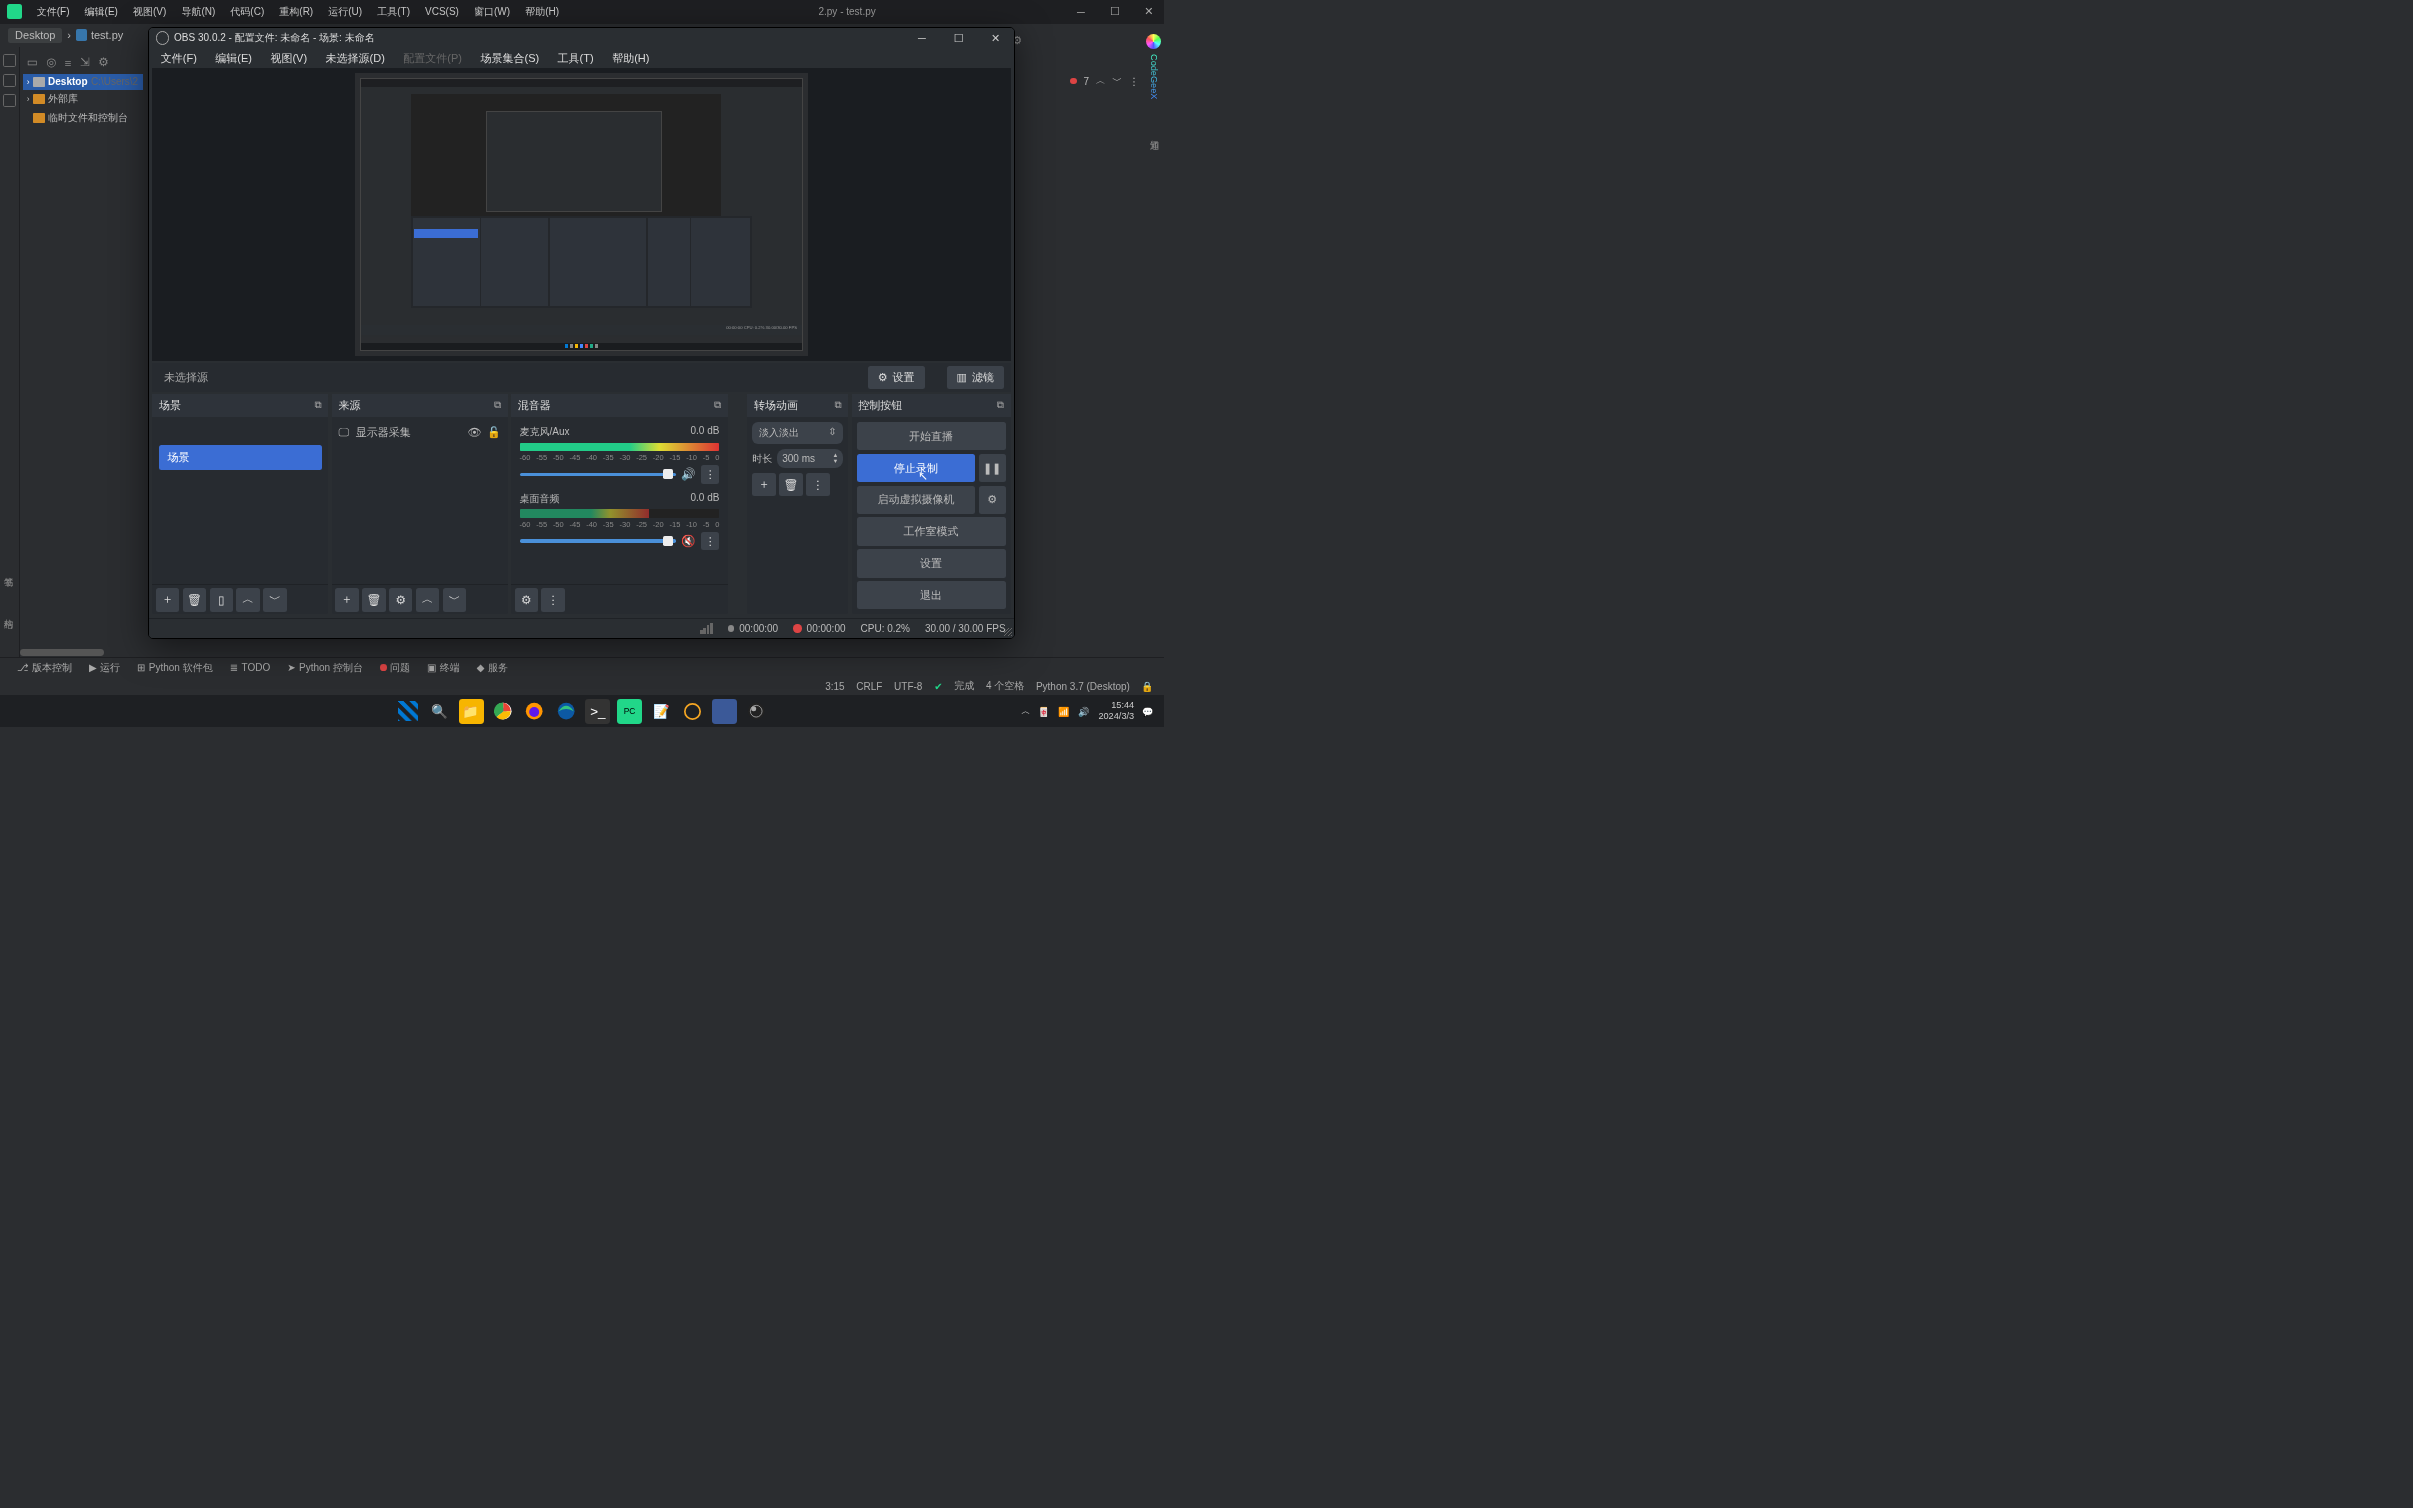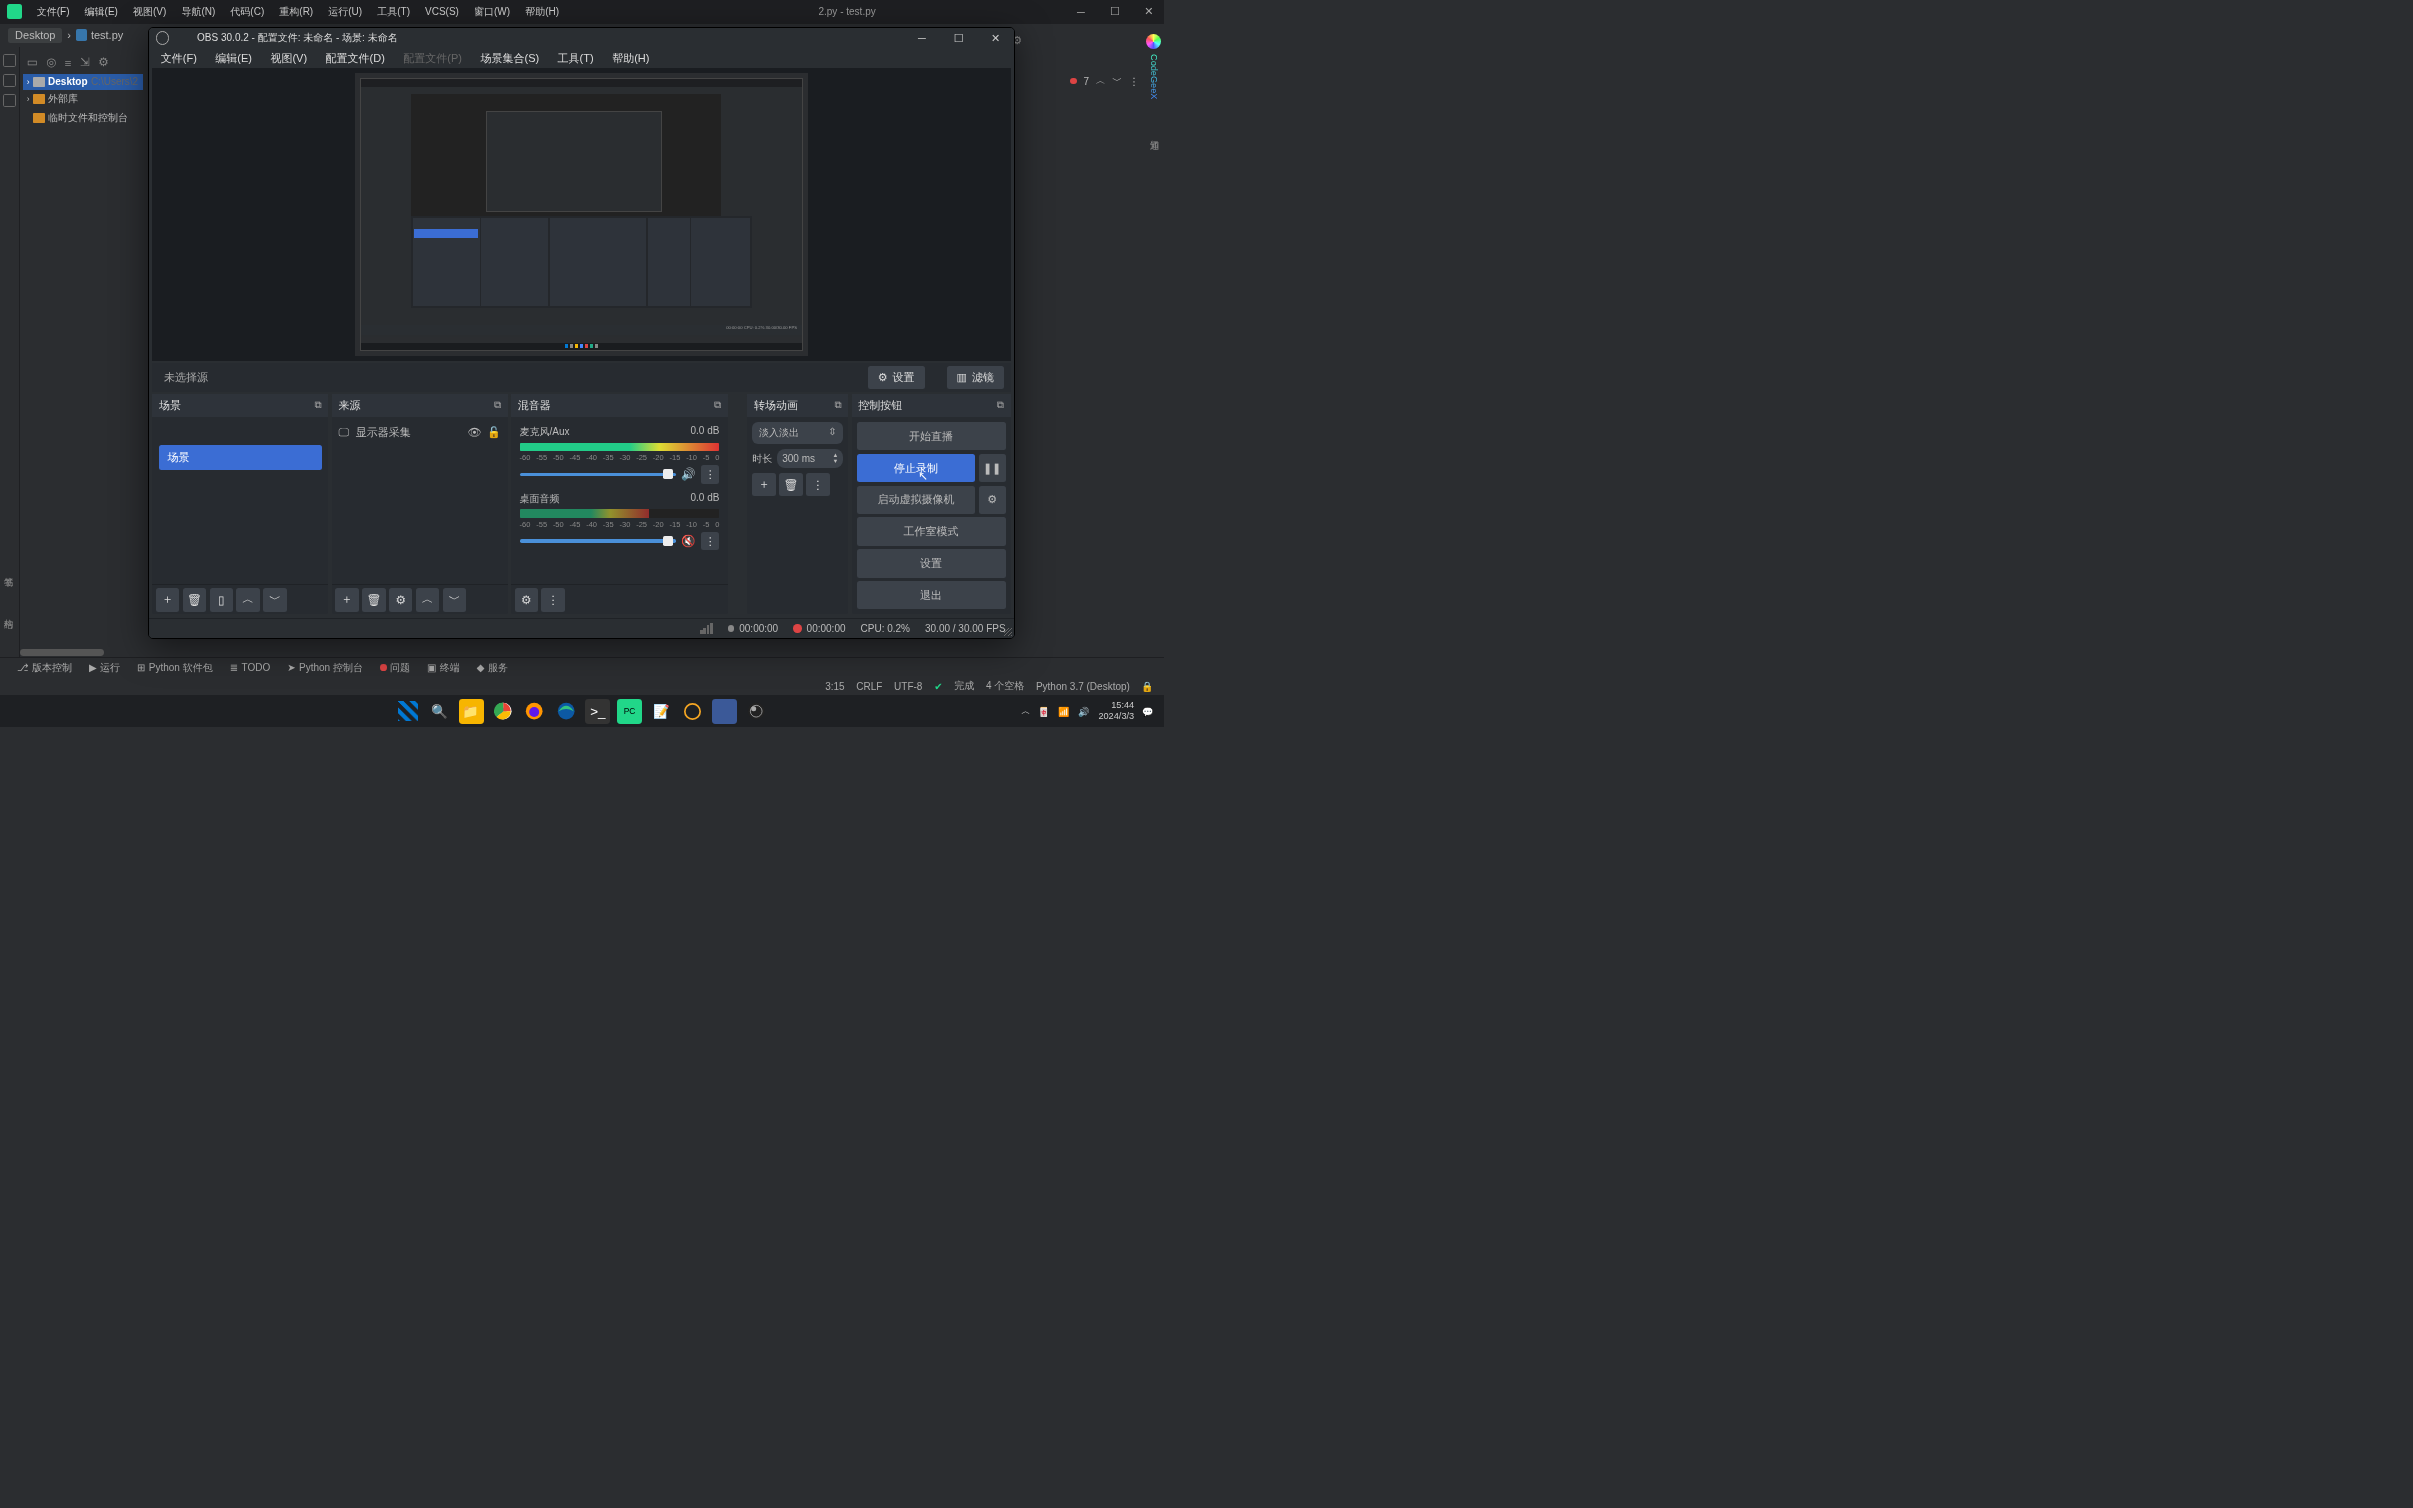--- a/index.html
+++ b/index.html
@@ -64,21 +64,21 @@
 .taskbar .ticon { width: 25px; height: 25px; border-radius: 3.4px; display: flex; align-items: center; justify-content: center; font-size: 13.4px; }
 .start { background: linear-gradient(45deg, #0078d4 25%, transparent 25%, transparent 50%, #0078d4 50%, #0078d4 75%, transparent 75%); background-size: 11.7px 11.7px; width: 20px; height: 20px; }
 .sys-tray { position: absolute; right: 10px; display: flex; align-items: center; gap: 8.4px; color: #ccc; font-size: 9.2px; }
 .time-block { text-align: right; line-height: 1.2; font-size: 9.2px; }
 
 
 .obs-window { position: absolute; left: 148px; top: 27px; width: 867px; height: 612px; background: #2a2e32; border: 0.8px solid #000; border-radius: 5px; display: flex; flex-direction: column; overflow: hidden; box-shadow: 0 8.4px 34px rgba(0,0,0,0.5); }
 
 .obs-titlebar { height: 23.5px; display: flex; align-items: center; padding: 0 6.7px; background: #2a2e32; }
 .obs-icon { width: 13.4px; height: 13.4px; border-radius: 50%; border: 1.7px solid #aaa; margin-right: 5px; }
-.obs-title { font-size: 10px; color: #ddd; margin-left: 23px; }
+.obs-title { font-size: 10px; color: #ddd; }
 .obs-win-ctrl { margin-left: auto; display: flex; gap: 13.4px; }
 .obs-win-ctrl span { width: 23.5px; text-align: center; color: #ccc; cursor: pointer; }
 
 .obs-menubar { height: 22px; display: flex; align-items: center; padding: 0 3.4px; gap: 1.7px; }
 .obs-menu-item { padding: 2.5px 8.4px; font-size: 11px; color: #ddd; }
 .obs-menu-item.disabled { color: #666; }
 
 .obs-preview { flex: 0 0 293px; background: #1a1d21; margin: 0 3.4px; position: relative; display: flex; align-items: center; justify-content: center; }
 .preview-content { width: 453px; height: 283px; background: #2b2d30; position: relative; overflow: hidden; }
 
@@ -268,21 +268,21 @@
       <span>─</span>
       <span>☐</span>
       <span>✕</span>
     </div>
   </div>
 
   <div class="obs-menubar">
     <div class="obs-menu-item">文件(F)</div>
     <div class="obs-menu-item">编辑(E)</div>
     <div class="obs-menu-item">视图(V)</div>
-    <div class="obs-menu-item">配置文件(D)</div>
+    <div class="obs-menu-item">未选择源(D)</div>
     <div class="obs-menu-item disabled">配置文件(P)</div>
     <div class="obs-menu-item">场景集合(S)</div>
     <div class="obs-menu-item">工具(T)</div>
     <div class="obs-menu-item">帮助(H)</div>
   </div>
 
   <div class="obs-preview">
     <div class="preview-content">
 
       <div style="position:absolute;inset:5px;border:0.8px solid #444;background:#2a2d30;">

